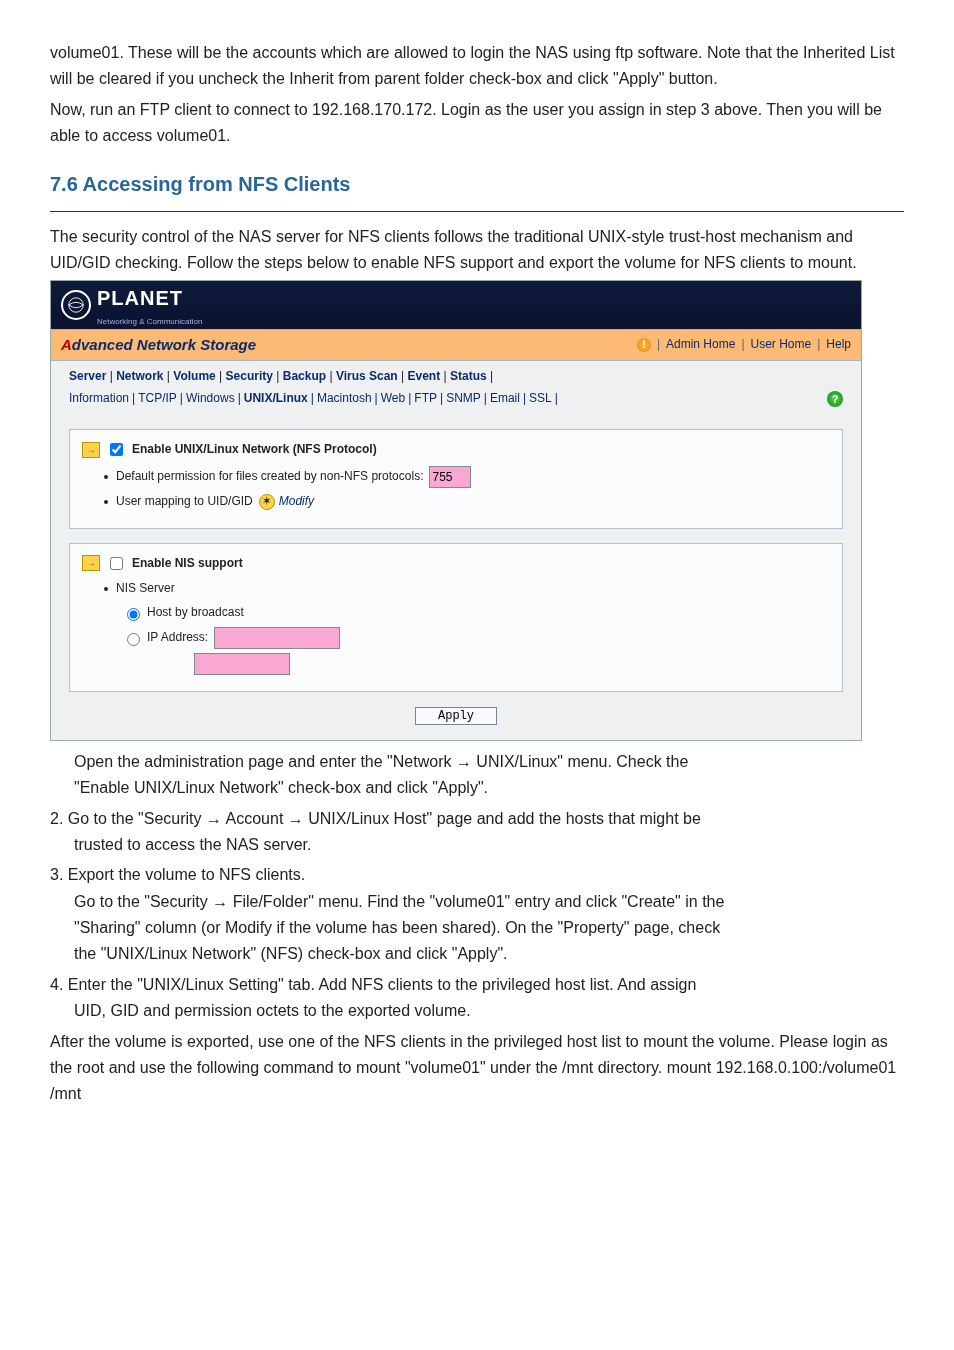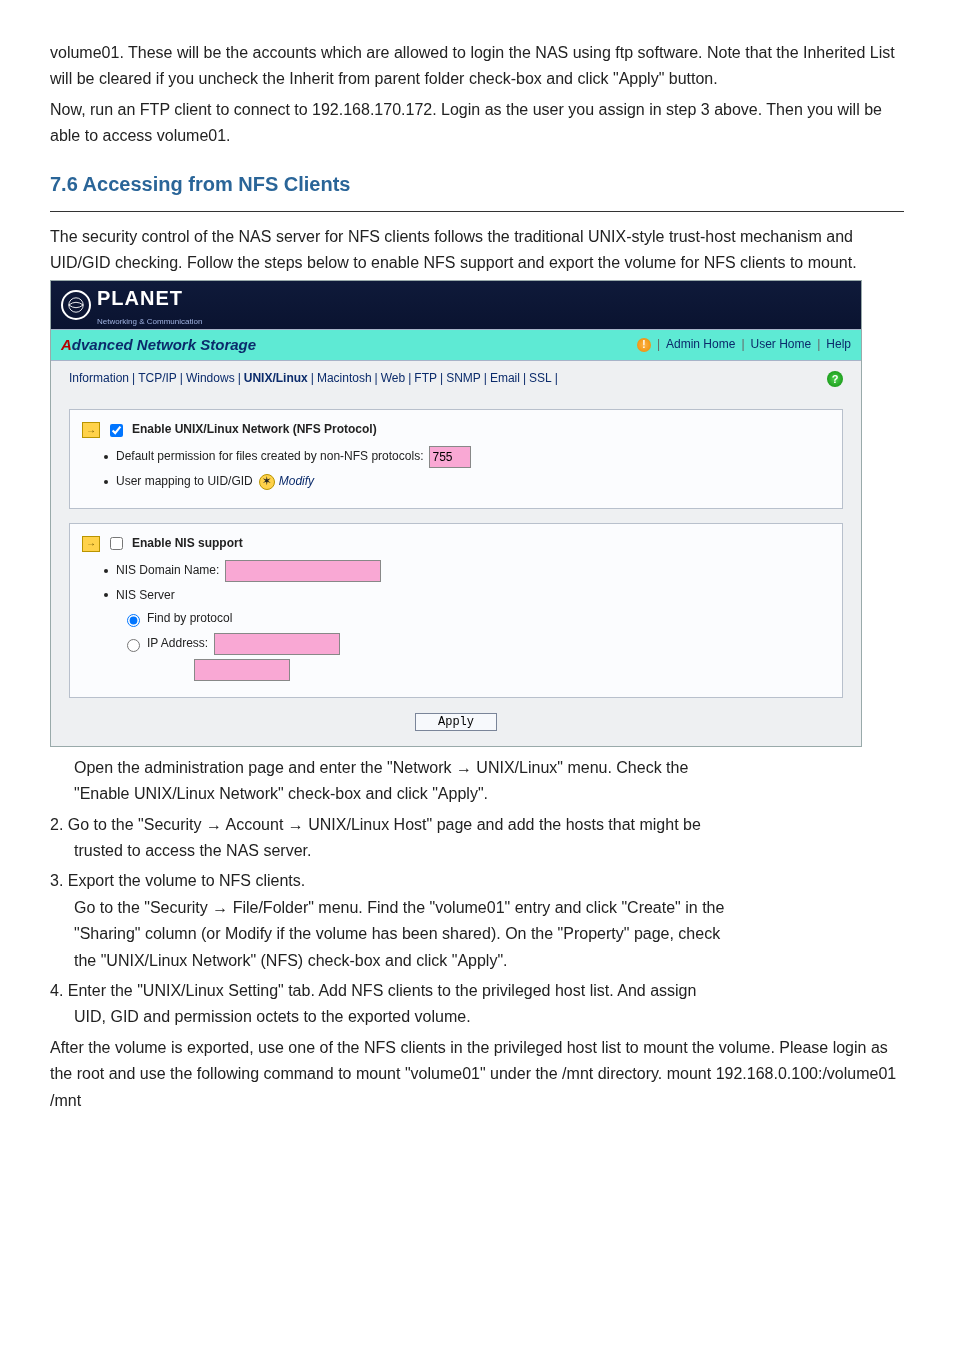--- a/index.html
+++ b/index.html
@@ -61,21 +61,21 @@
     display:block;
     font-size: 8px;
     color: #9fb2e0;
     letter-spacing: 0;
     font-weight: normal;
   }
   .app-titlebar {
     display:flex;
     align-items:center;
     height: 30px;
-    background: #5eead4;
+    background: #fdba74;
     border-top: 1px solid #a7b3c8;
     border-bottom: 1px solid #a7b3c8;
     padding: 0 10px;
   }
   .app-title {
     font-size: 15px;
     font-style: italic;
     font-weight: bold;
     color: #0b2b6b;
   }
@@ -190,20 +190,30 @@
       <span class="sep">|</span>
       <span class="toplink">Admin Home</span>
       <span class="sep">|</span>
       <span class="toplink">User Home</span>
       <span class="sep">|</span>
       <span class="toplink">Help</span>
     </div>
   </div>
 
   <div class="nav-tabs">
+    <div class="nav-row1">
+      <span class="tab">Server</span> |
+      <span class="tab sel">Network</span> |
+      <span class="tab">Volume</span> |
+      <span class="tab">Security</span> |
+      <span class="tab">Backup</span> |
+      <span class="tab">Virus Scan</span> |
+      <span class="tab">Event</span> |
+      <span class="tab">Status</span> |
+    </div>
     <div class="nav-row2">
       <span class="subtab">Information</span>
         <span class="sep2">|</span>
       <span class="subtab">TCP/IP</span>
         <span class="sep2">|</span>
       <span class="subtab">Windows</span>
         <span class="sep2">|</span>
       <span class="subtab sel">UNIX/Linux</span>
         <span class="sep2">|</span>
       <span class="subtab">Macintosh</span>
@@ -244,30 +254,25 @@
     </div>
 
     <div class="panel">
       <div class="panel-head">
         <span class="arrow-box">→</span>
         <input type="checkbox" style="">
         <b>Enable NIS support</b>
       </div>
       <div class="panel-line">
         <span class="bullet"></span>
-        <span>NIS Domain Name:</span>
-        <input class="txt" style="width: 150px; margin-left: 6px;" value="">
-      </div>
-      <div class="panel-line">
-        <span class="bullet"></span>
         <span>NIS Server</span>
       </div>
       <div class="panel-line radio-group">
         <input type="radio" name="nis" checked="" style="">
-        <span style="margin-left:4px">Find by protocol</span>
+        <span style="margin-left:4px">Host by broadcast</span>
       </div>
       <div class="panel-line radio-group">
         <input type="radio" name="nis" style="">
         <span style="margin-left:4px">IP Address:</span>
         <input class="txt" style="width: 120px; margin-left: 6px;" value="">
       </div>
       <div class="panel-line radio-group" style="margin-left:112px">
         <input class="txt" style="width: 90px;">
       </div>
     </div>

